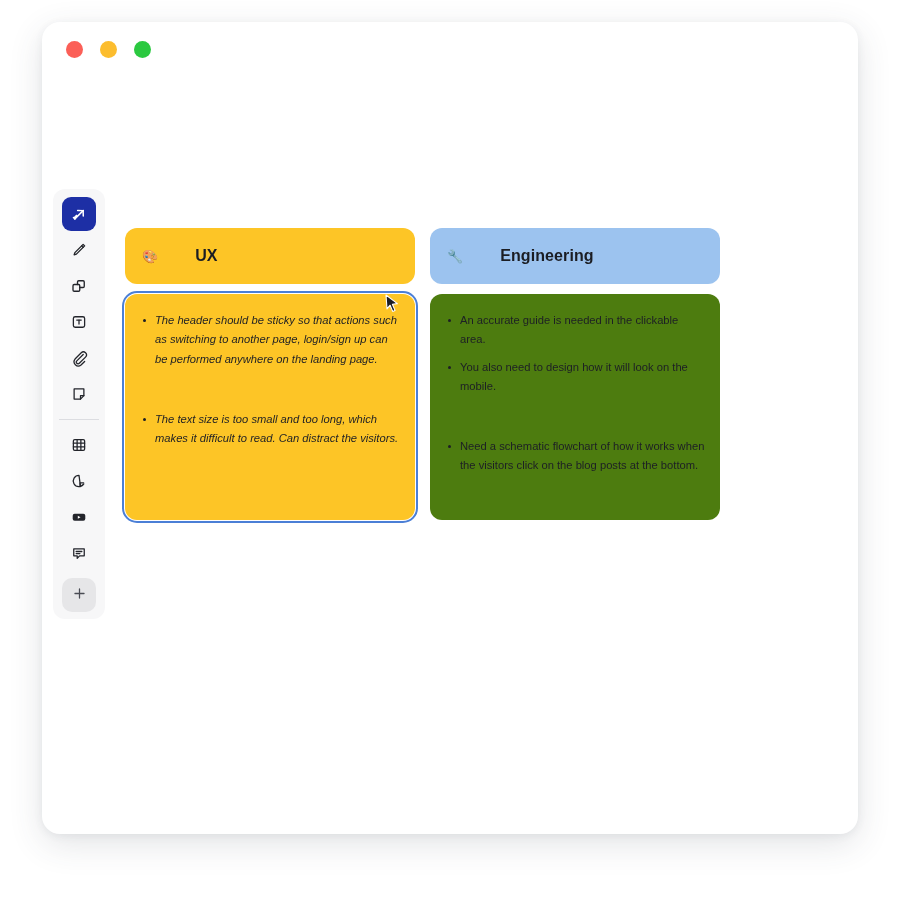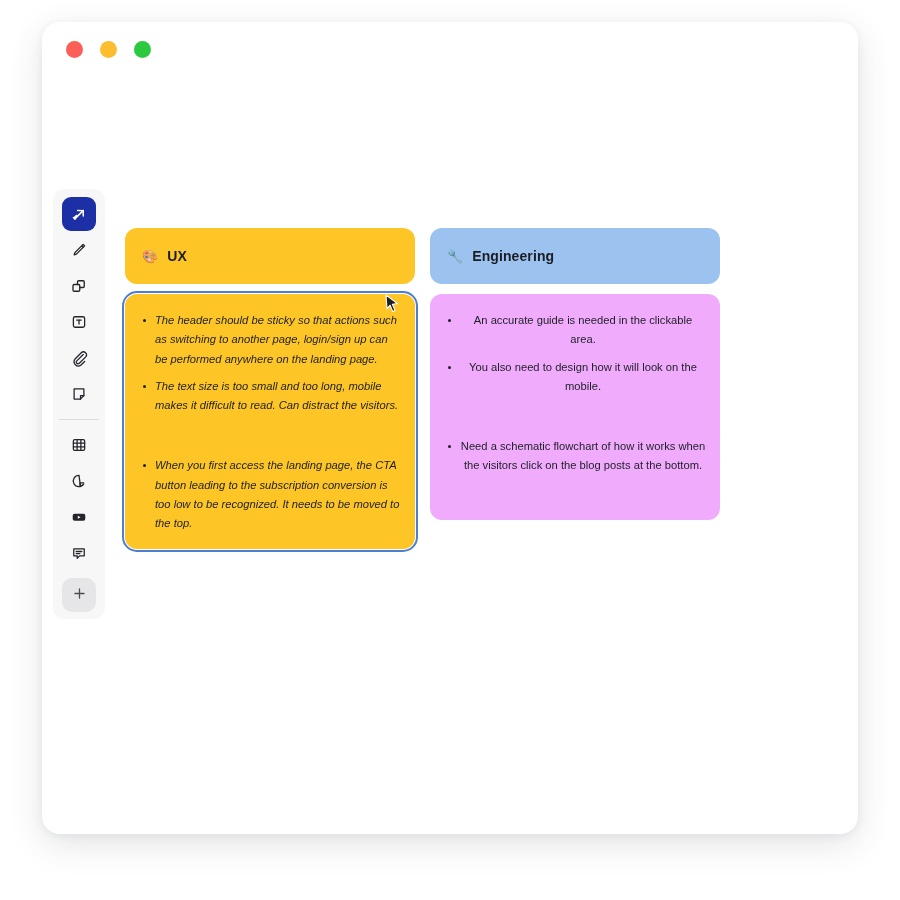--- a/index.html
+++ b/index.html
@@ -122,24 +122,25 @@
     height: 56px;
     border-radius: 12px;
     display: flex;
     align-items: center;
     padding-left: 17px;
     gap: 9px;
     cursor: pointer;
   }
   .card-header-emoji { font-size: 13px; line-height: 1; }
   .card-header-title {
-    font-size: 14px;
+    font-size: 16px;
     font-weight: bold;
     color: #1b1d23;
     letter-spacing: 0.1px;
+    margin-left: 28px;
   }
 
   .card-body {
     margin-top: 10px;
     min-height: 226px;
     border-radius: 12px;
     padding: 17px 14px 16px 16px;
     cursor: pointer;
   }
 
@@ -166,21 +167,21 @@
     top: 8px;
     width: 3px;
     height: 3px;
     border-radius: 50%;
     background: #1d1f25;
   }
 
   .yellow-header { background: #fdc526; }
   .yellow-body   { background: #fdc526; font-style: italic; }
   .blue-header   { background: #9cc3ef; }
-  .blue-body     { background: #f0abfc; text-align: center; }
+  .blue-body     { background: #4d7c0f; }
 
   
   .cursor {
     position: absolute;
     left: 385px;
     top: 294px;
     pointer-events: none;
   }
 </style>
 </head>
@@ -307,22 +308,21 @@
     <div class="board">
 
       <div class="group group-ux">
         <div class="card-header yellow-header">
           <span class="card-header-emoji">🎨</span>
           <span class="card-header-title">UX</span>
         </div>
         <div class="card-body yellow-body selected">
           <ul class="bullet-list">
             <li class="bullet-item">The header should be sticky so that actions such as switching to another page, login/sign up can be performed anywhere on the landing page.</li>
-            <li class="bullet-item">The text size is too small and too long, mobile makes it difficult to read. Can distract the visitors.</li>
-            <li class="bullet-item">When you first access the landing page, the CTA button leading to the subscription conversion is too low to be recognized. It needs to be moved to the top.</li>
+            <li class="bullet-item">The text size is too small and too long, which makes it difficult to read. Can distract the visitors.</li>
           </ul>
         </div>
       </div>
 
       <div class="group group-eng">
         <div class="card-header blue-header">
           <span class="card-header-emoji">🔧</span>
           <span class="card-header-title">Engineering</span>
         </div>
         <div class="card-body blue-body">

